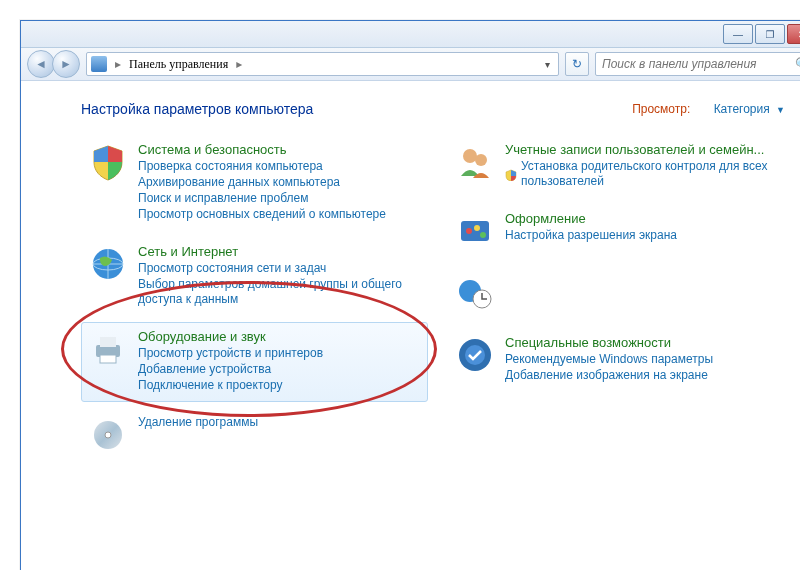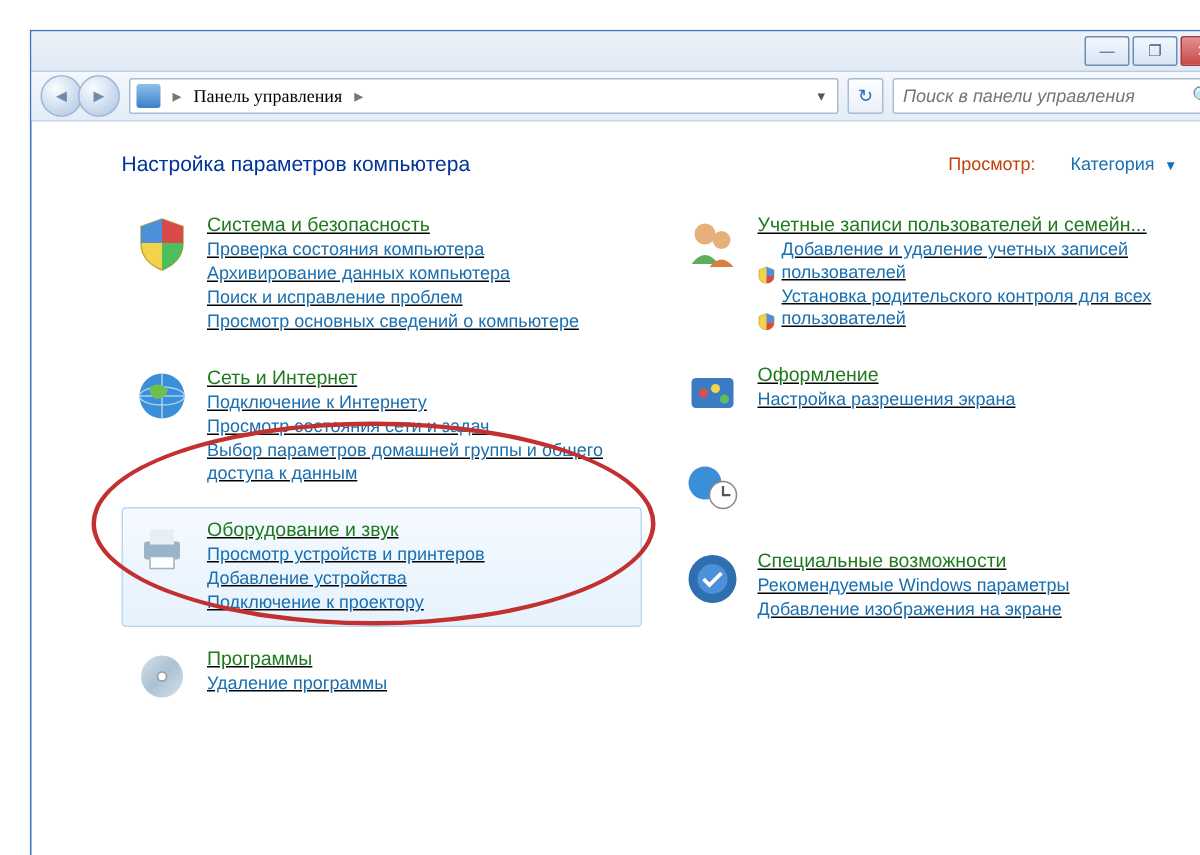--- a/index.html
+++ b/index.html
@@ -22,27 +22,27 @@
   .search .sicon { color:#3a74b8;}
   .content { flex:1; padding:20px 26px 10px 60px; position:relative; overflow:hidden;}
   .header-row { display:flex; align-items:center; margin-bottom:18px; padding-right:10px;}
   .header-row h1 { font-size:14px; font-weight:normal; color:#003399; margin:0;}
   .view-ctrl { margin-left:auto; font-size:12px;}
   .view-ctrl .lbl { color:#c2410c;}
   .view-ctrl .val { color:#1a6fb0; padding-left:6px;margin-left:14px;}
   .view-ctrl .arr { color:#1a6fb0; font-size:9px; padding-left:3px;}
   .columns { display:flex; gap:20px;}
   .col { flex:1; display:flex; flex-direction:column; gap:6px;}
-  .category { display:flex; gap:10px; padding:6px 8px 8px 6px; border:1px solid transparent; border-radius:3px; position:relative;text-decoration:underline;}
+  .category { display:flex; gap:10px; padding:6px 8px 8px 6px; border:1px solid transparent; border-radius:3px; position:relative;}
   .category.hover { background:linear-gradient(#f5faff,#e6f2fd); border-color:#b7d7f2;}
   .cat-icon { width:40px; height:40px; flex-shrink:0; display:flex; align-items:center; justify-content:center;}
   .cat-body { flex:1; min-width:0;}
   .cat-title { color:#1f7a1f; font-size:13px; margin-bottom:2px;}
   .cat-links { display:flex; flex-direction:column; gap:1px;}
-  .cat-links a { color:#1a6fb0; text-decoration:none; font-size:12px; line-height:15px; display:inline-flex; align-items:flex-end; gap:4px;}
+  .cat-links a { color:#1a6fb0; text-decoration:none; font-size:12px; line-height:15px; display:inline-flex; align-items:center; gap:4px;}
   .shield-mini { width:12px; height:12px; display:inline-block; flex-shrink:0; margin-top:1px;}
   .circle-highlight { position:absolute; border:3px solid #c23030; border-radius:50%; pointer-events:none;}
 </style>
 </head>
 <body>
 
 <div class="window">
 
   <div class="titlebar">
     <div class="tb-btn">—</div>
@@ -108,23 +108,20 @@
           <div class="category">
             <div class="cat-icon">
               <svg width="40" height="40" viewBox="0 0 40 40">
                 <use href="#ic-globe"></use>
               </svg>
             </div>
             <div class="cat-body">
               <div class="cat-title">Сеть и Интернет</div>
               <div class="cat-links">
                 <a href="#">
-                  <span>Подключение к Интернету</span>
-                </a>
-                <a href="#">
                   <span>Просмотр состояния сети и задач</span>
                 </a>
                 <a href="#">
                   <span>Выбор параметров домашней группы и общего доступа к данным</span>
                 </a>
               </div>
             </div>
           </div>
           <div class="category hover">
             <div class="cat-icon">
@@ -147,45 +144,38 @@
               </div>
             </div>
           </div>
           <div class="category">
             <div class="cat-icon">
               <svg width="40" height="40" viewBox="0 0 40 40">
                 <use href="#ic-disc"></use>
               </svg>
             </div>
             <div class="cat-body">
-              <div class="cat-title">Программы</div>
               <div class="cat-links">
                 <a href="#">
                   <span>Удаление программы</span>
                 </a>
               </div>
             </div>
           </div>
         </div>
       <div class="col" id="col-right">
           <div class="category">
             <div class="cat-icon">
               <svg width="40" height="40" viewBox="0 0 40 40">
                 <use href="#ic-users"></use>
               </svg>
             </div>
             <div class="cat-body">
               <div class="cat-title">Учетные записи пользователей и семейн...</div>
               <div class="cat-links">
-                <a href="#">
-                  <span class="shield-mini"><svg width="12" height="12" viewBox="0 0 12 12">
-                      <use href="#ic-mini-shield"></use>
-                    </svg></span>
-                  <span>Добавление и удаление учетных записей пользователей</span>
-                </a>
                 <a href="#">
                   <span class="shield-mini"><svg width="12" height="12" viewBox="0 0 12 12">
                       <use href="#ic-mini-shield"></use>
                     </svg></span>
                   <span>Установка родительского контроля для всех пользователей</span>
                 </a>
               </div>
             </div>
           </div>
           <div class="category">

